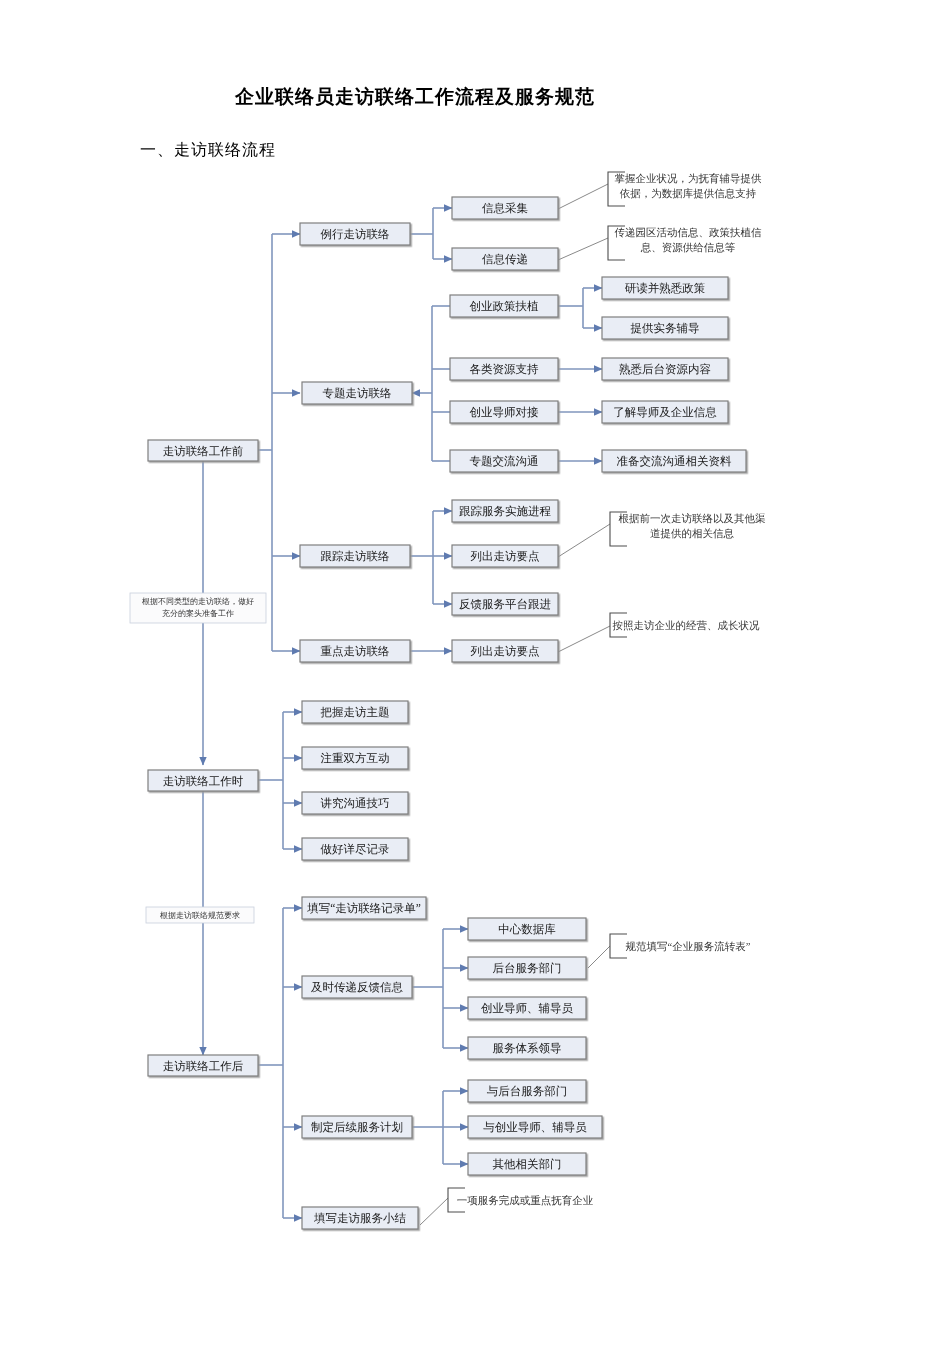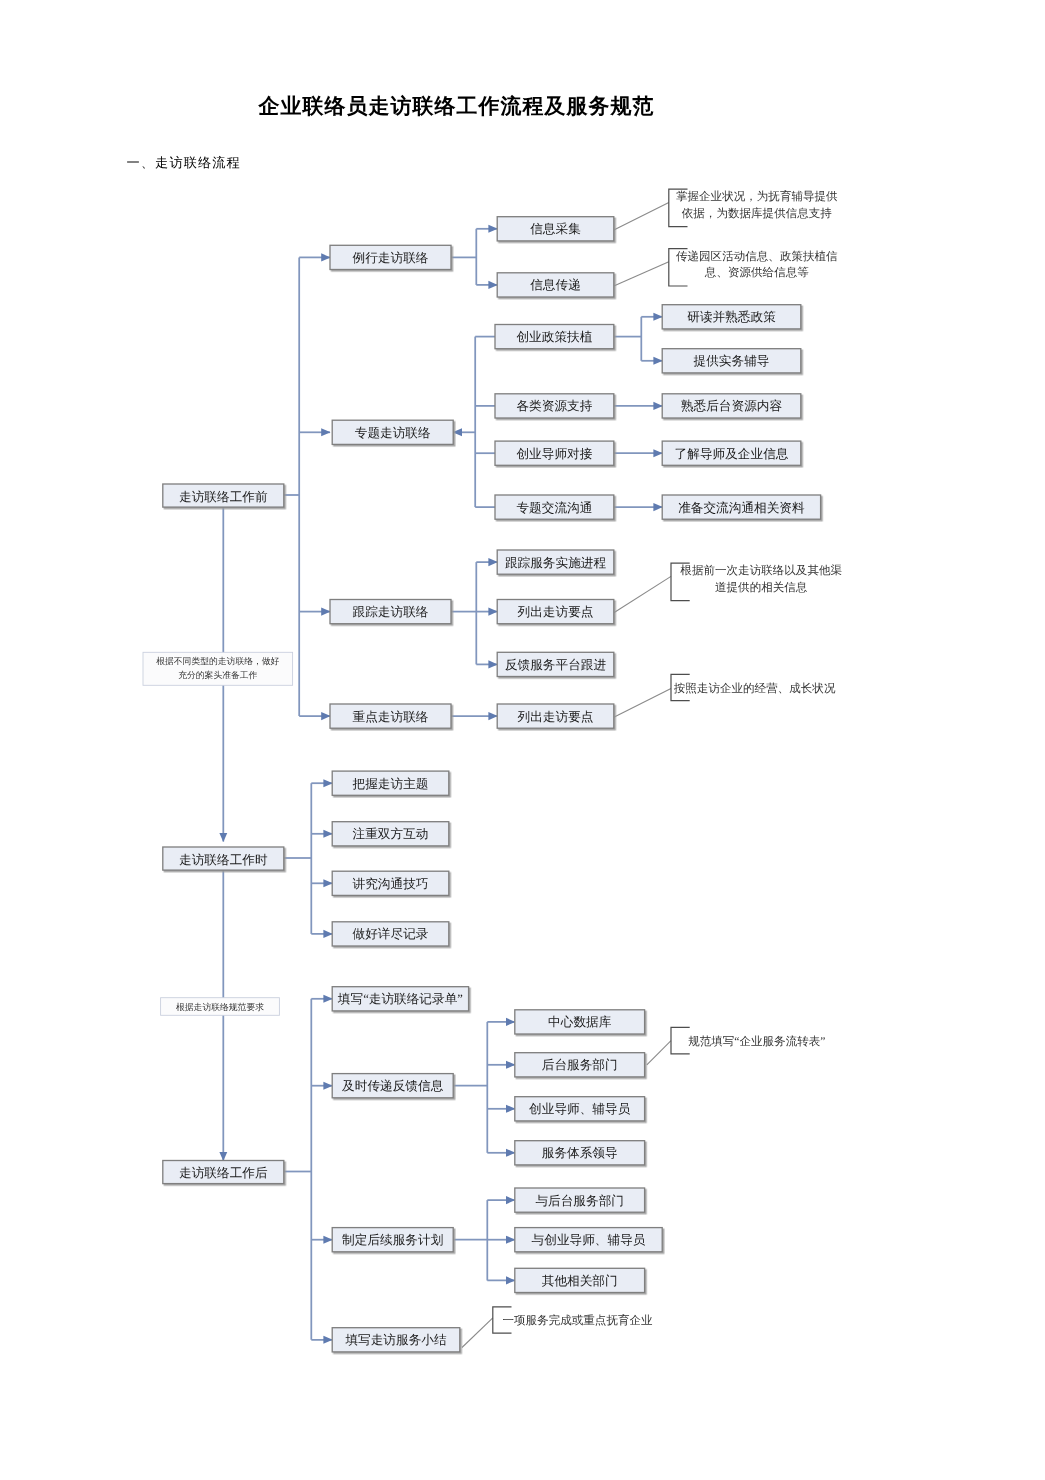--- a/index.html
+++ b/index.html
@@ -7,21 +7,21 @@
     width:950px;height:1345px;position:relative;overflow:hidden;
     font-family:"Liberation Serif","DejaVu Serif",serif;
     color:#000;
   }
   #doc{position:absolute;left:0;top:0;width:950px;height:1345px;}
   .title{
     position:absolute;left:0;top:84px;width:830px;text-align:center;
     font-size:19px;font-weight:700;letter-spacing:1px;
   }
   .section-head{
-    position:absolute;left:115px;top:140px;font-size:12px;font-weight:400;
+    position:absolute;left:140px;top:140px;font-size:16px;font-weight:400;
     letter-spacing:1px;
   }
   #canvas{position:absolute;left:0;top:0;width:950px;height:1345px;}
   .nodetxt{
     font-family:"Liberation Serif","DejaVu Serif",serif;
     font-size:11.5px;fill:#1a1a1a;
   }
   .anntxt{
     font-family:"Liberation Serif","DejaVu Serif",serif;
     font-size:10.5px;fill:#333;

